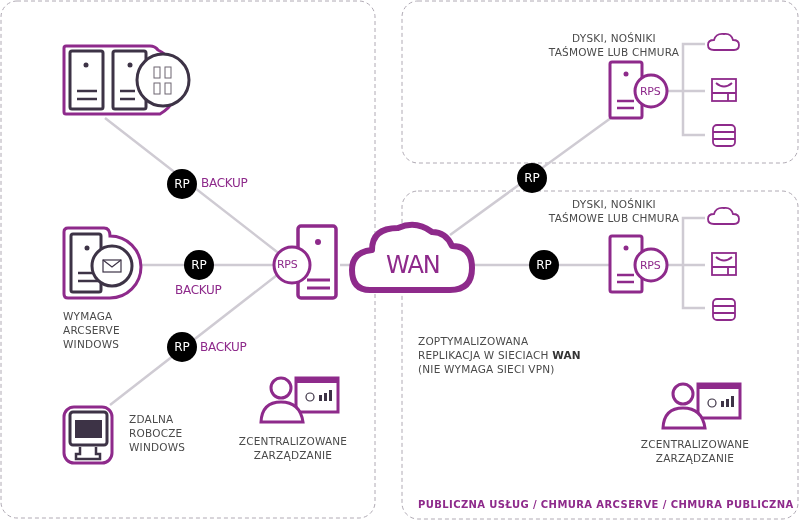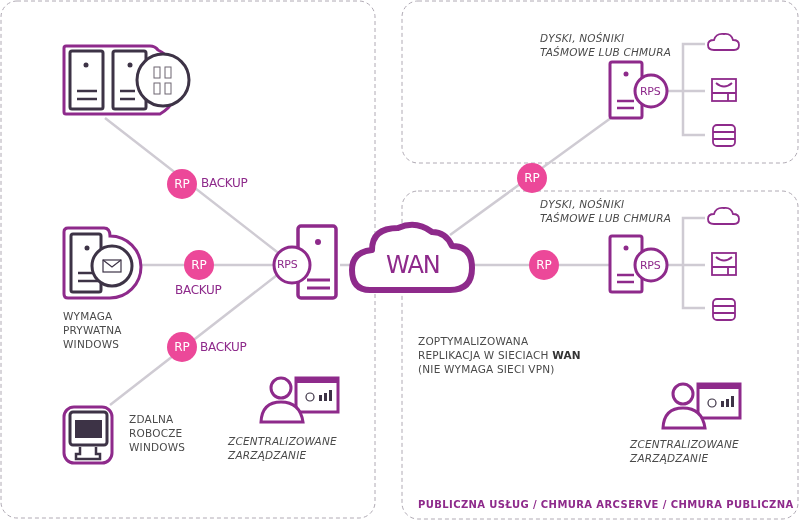--- a/index.html
+++ b/index.html
@@ -1,22 +1,22 @@
 <!DOCTYPE html>
 <html><head>
 <meta charset="utf-8">
 <style>
   html,body{margin:0;padding:0;background:#ffffff;}
   #stage{position:relative;width:800px;height:521px;overflow:hidden;background:#fff;font-family:"DejaVu Sans","Liberation Sans",sans-serif;}
   svg{position:absolute;left:0;top:0;}
   .lbl{position:absolute;font-size:10.5px;color:#4a4a4a;line-height:14px;letter-spacing:0.2px;}
-  .lbl-c{font-style:italic;}
+  .lbl-c{text-align:center;}
   .ttl{position:absolute;font-size:10px;font-weight:bold;color:#8e2a8b;letter-spacing:0.4px;}
   .bk{position:absolute;font-size:12px;color:#8e2a8b;letter-spacing:-0.3px;}
-  .rp{position:absolute;width:30px;height:30px;border-radius:50%;background:#ec4899;color:#fff;font-size:12px;display:flex;align-items:center;justify-content:center;}
+  .rp{position:absolute;width:30px;height:30px;border-radius:50%;background:#000000;color:#fff;font-size:12px;display:flex;align-items:center;justify-content:center;}
   .bold{font-weight:bold;color:#333;}
 </style>
 </head>
 <body>
 
 <div id="stage">
 <svg width="800" height="521" viewBox="0 0 800 521">
 
   <rect x="1" y="1" width="374" height="517" rx="16" fill="none" stroke="#b0aab4" stroke-width="1" stroke-dasharray="4,3"></rect>
   <rect x="402" y="1" width="396" height="162" rx="16" fill="none" stroke="#b0aab4" stroke-width="1" stroke-dasharray="4,3"></rect>
@@ -142,21 +142,21 @@
     <rect x="721" y="401" width="3" height="6" fill="#3d3346"></rect>
         <rect x="726" y="399" width="3" height="8" fill="#3d3346"></rect>
         <rect x="731" y="396" width="3" height="11" fill="#3d3346"></rect>
     <circle cx="683" cy="394" r="10" fill="#fff" stroke="#8e2a8b" stroke-width="3"></circle>
     <path d="M663,428 Q664,408 683,408 Q702,408 705,428 Z" fill="#fff" stroke="#8e2a8b" stroke-width="3"></path>
   </g>
 </svg>
 
 <div class="lbl" style="left:63px;top:309px;">
   <div>WYMAGA</div>
-  <div>PRYWATNA</div>
+  <div>ARCSERVE</div>
   <div>WINDOWS</div>
 </div>
 <div class="lbl" style="left:129px;top:412px;">
   <div>ZDALNA</div>
   <div>ROBOCZE</div>
   <div>WINDOWS</div>
 </div>
 <div class="lbl lbl-c" style="left:228px;top:434px;width:130px;">
   <div>ZCENTRALIZOWANE</div>
   <div>ZARZĄDZANIE</div>

